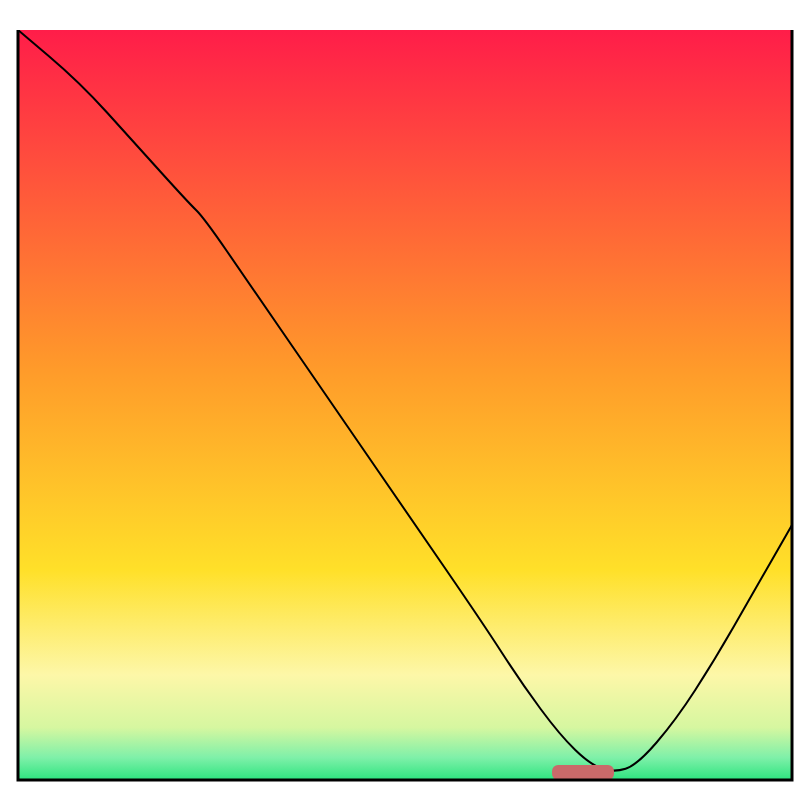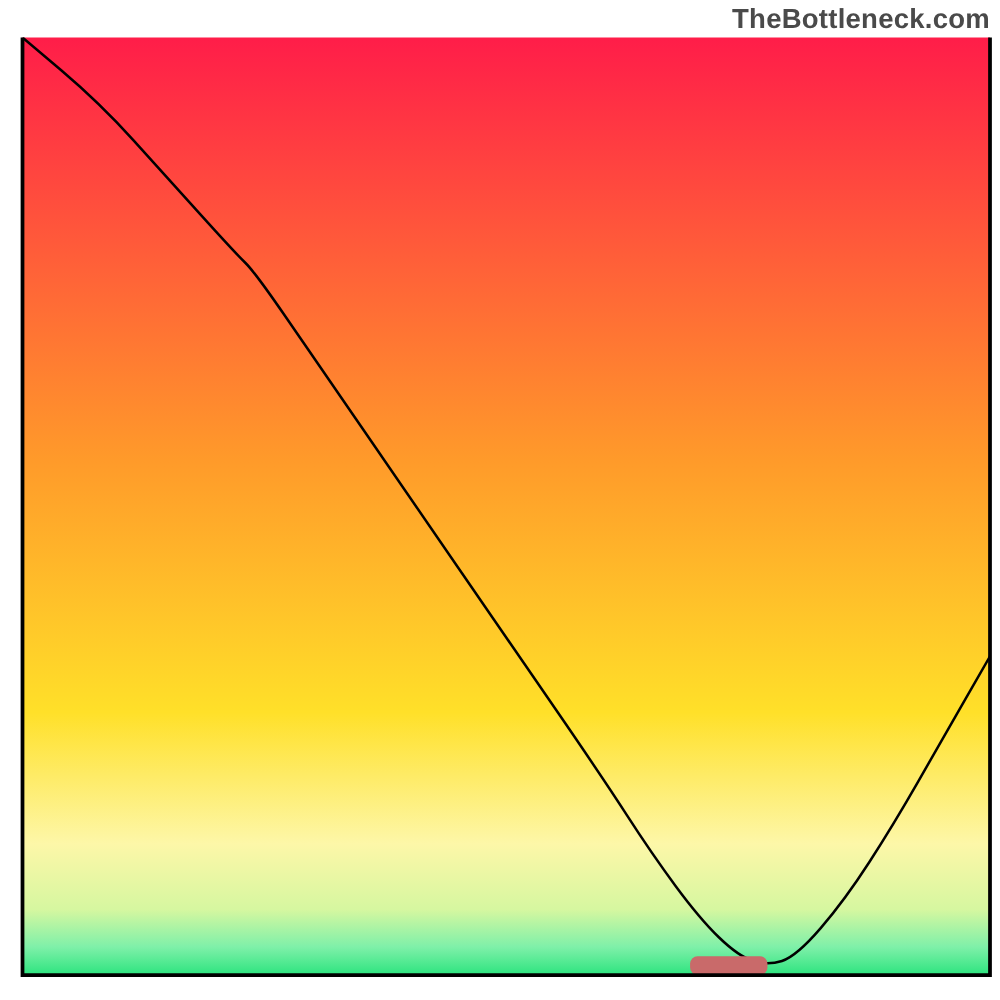--- a/index.html
+++ b/index.html
@@ -60,14 +60,13 @@
 
     <rect id="plotBg" fill="url(#bgGrad)" x="18" y="30" width="774" height="750"></rect>
 
     <path id="curvePath" fill="none" stroke="#000000" stroke-width="2" clip-path="url(#plotClip)" d="M 18 30 Q 18 30 48.96 56.25 Q 79.92 82.5 107.00999999999999 112.5 Q 134.1 142.5 161.19 172.5 Q 188.28 202.5 196.01999999999998 210 Q 203.76 217.5 226.98 251.25 Q 250.2 285 288.9 341.25 Q 327.6 397.5 366.3 453.75 Q 405 510 443.7 566.25 Q 482.4 622.5 501.75 652.5 Q 521.1 682.5 540.45 708.75 Q 559.8 735 575.28 750 Q 590.76 765 602.37 768.75 Q 613.98 772.5 625.59 768.75 Q 637.2 765 656.55 742.5 Q 675.9 720 695.25 690 Q 714.6 660 733.95 626.25 Q 753.3 592.5 772.65 558.75 T 792 525"></path>
 
     <rect id="markerPill" rx="6" ry="6" fill="#c96a6a" x="552.06" y="765" width="61.92" height="15"></rect>
 
     <path id="axisFrame" fill="none" stroke="#000000" stroke-width="3" d="M 18 30 L 18 780 L 792 780 L 792 30"></path>
   </svg>
 
-  <div class="watermark">TheBottleneck.com</div>
 </div>
 
 </body></html>

